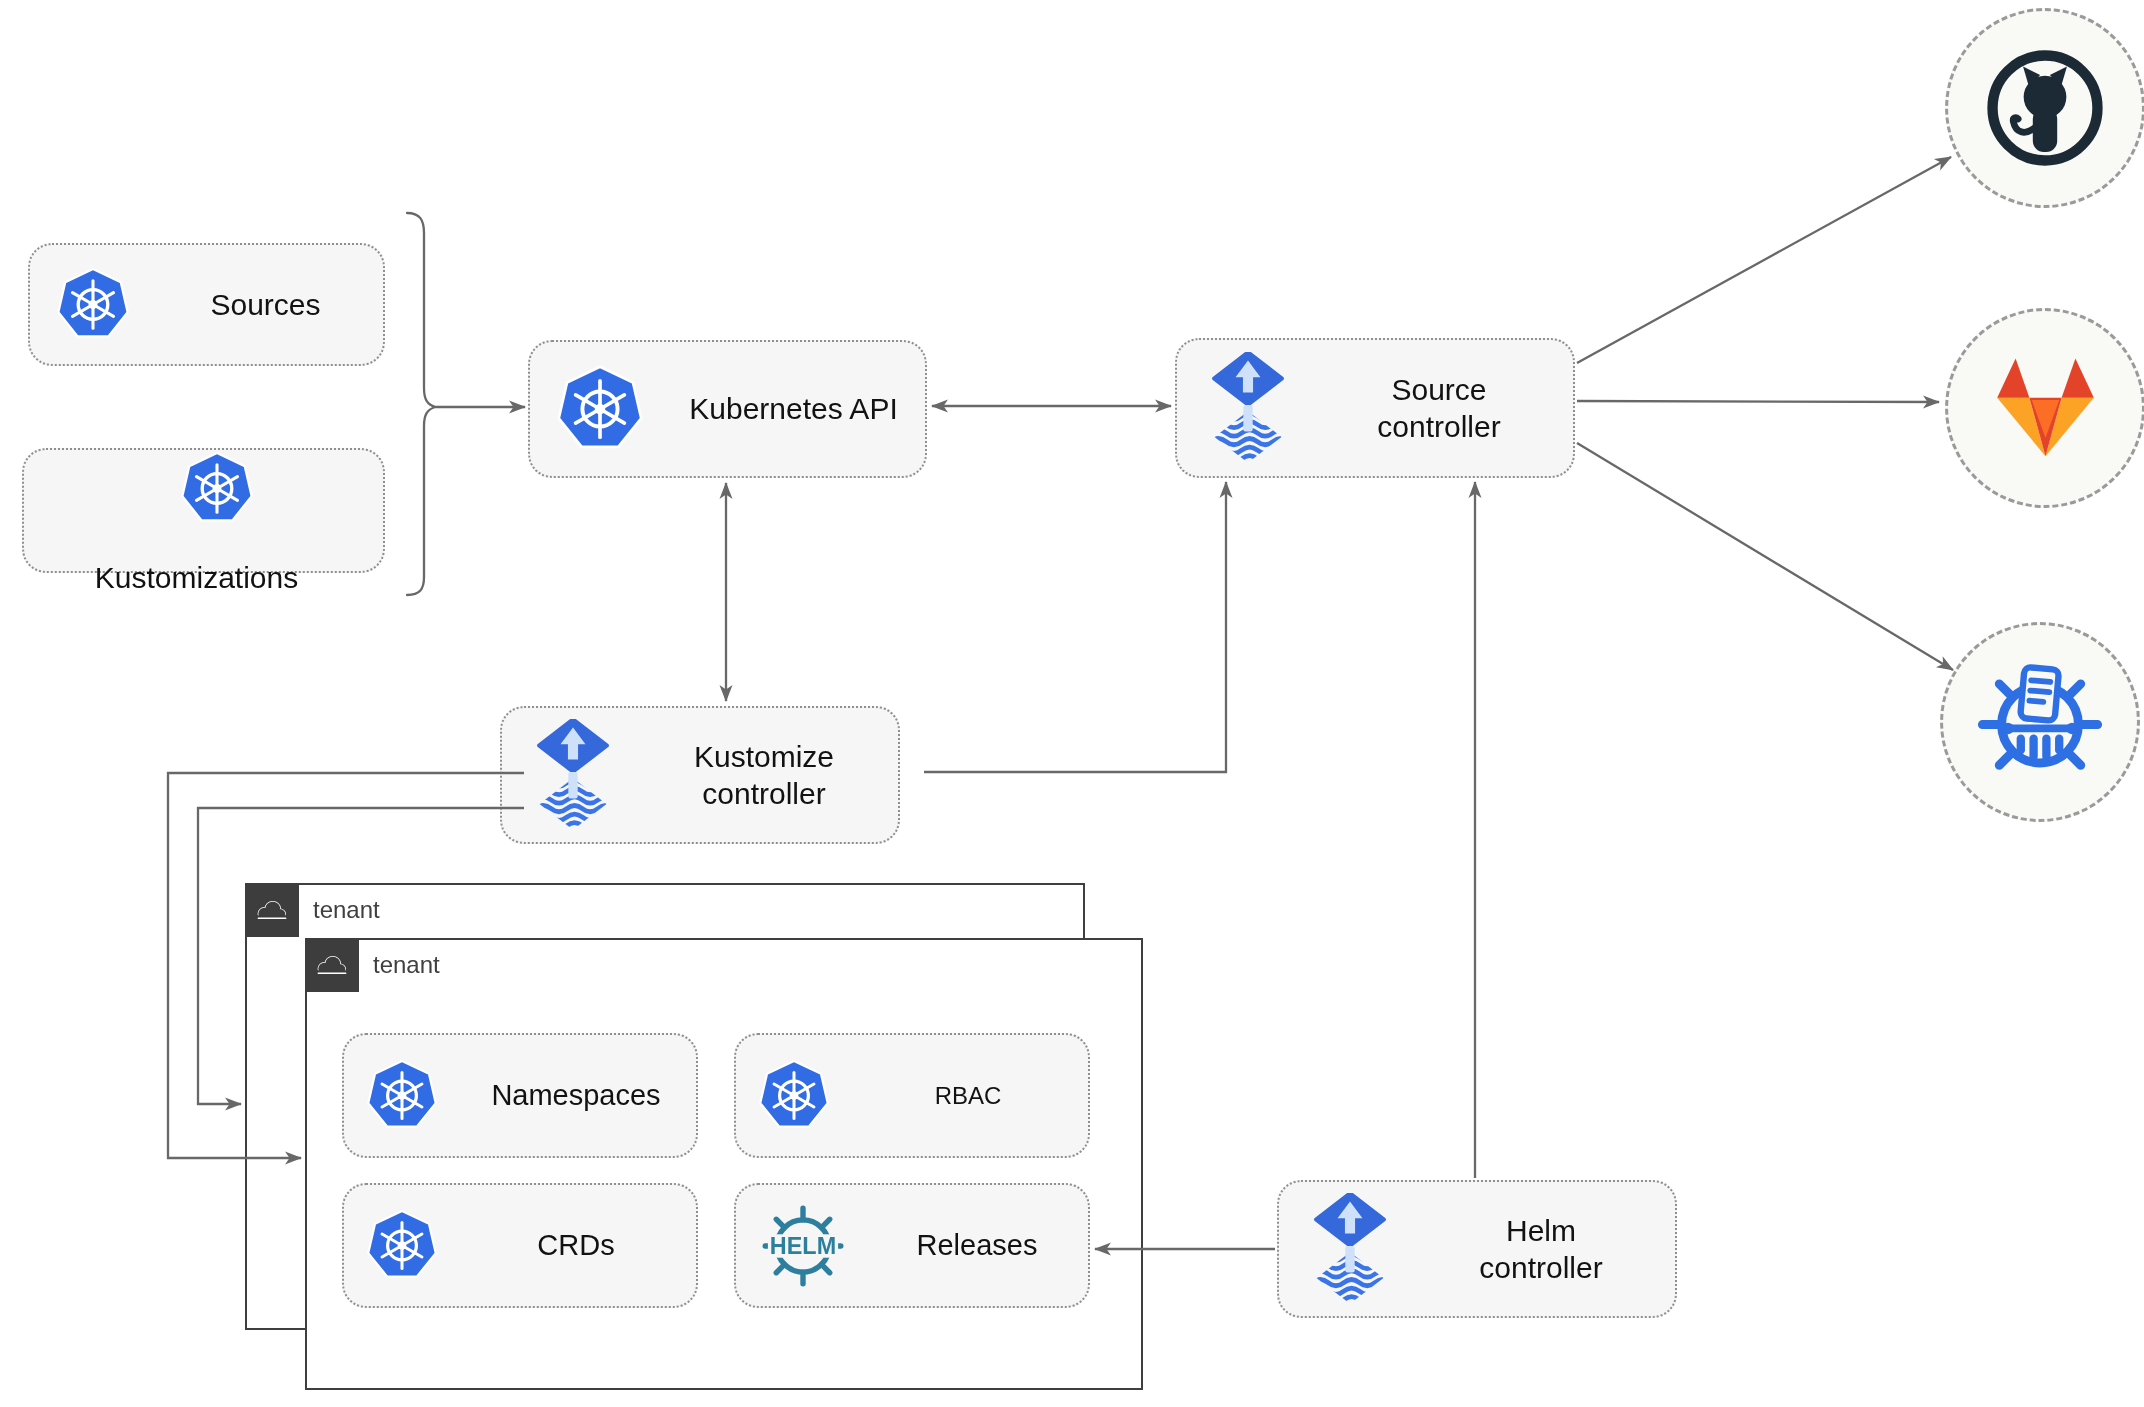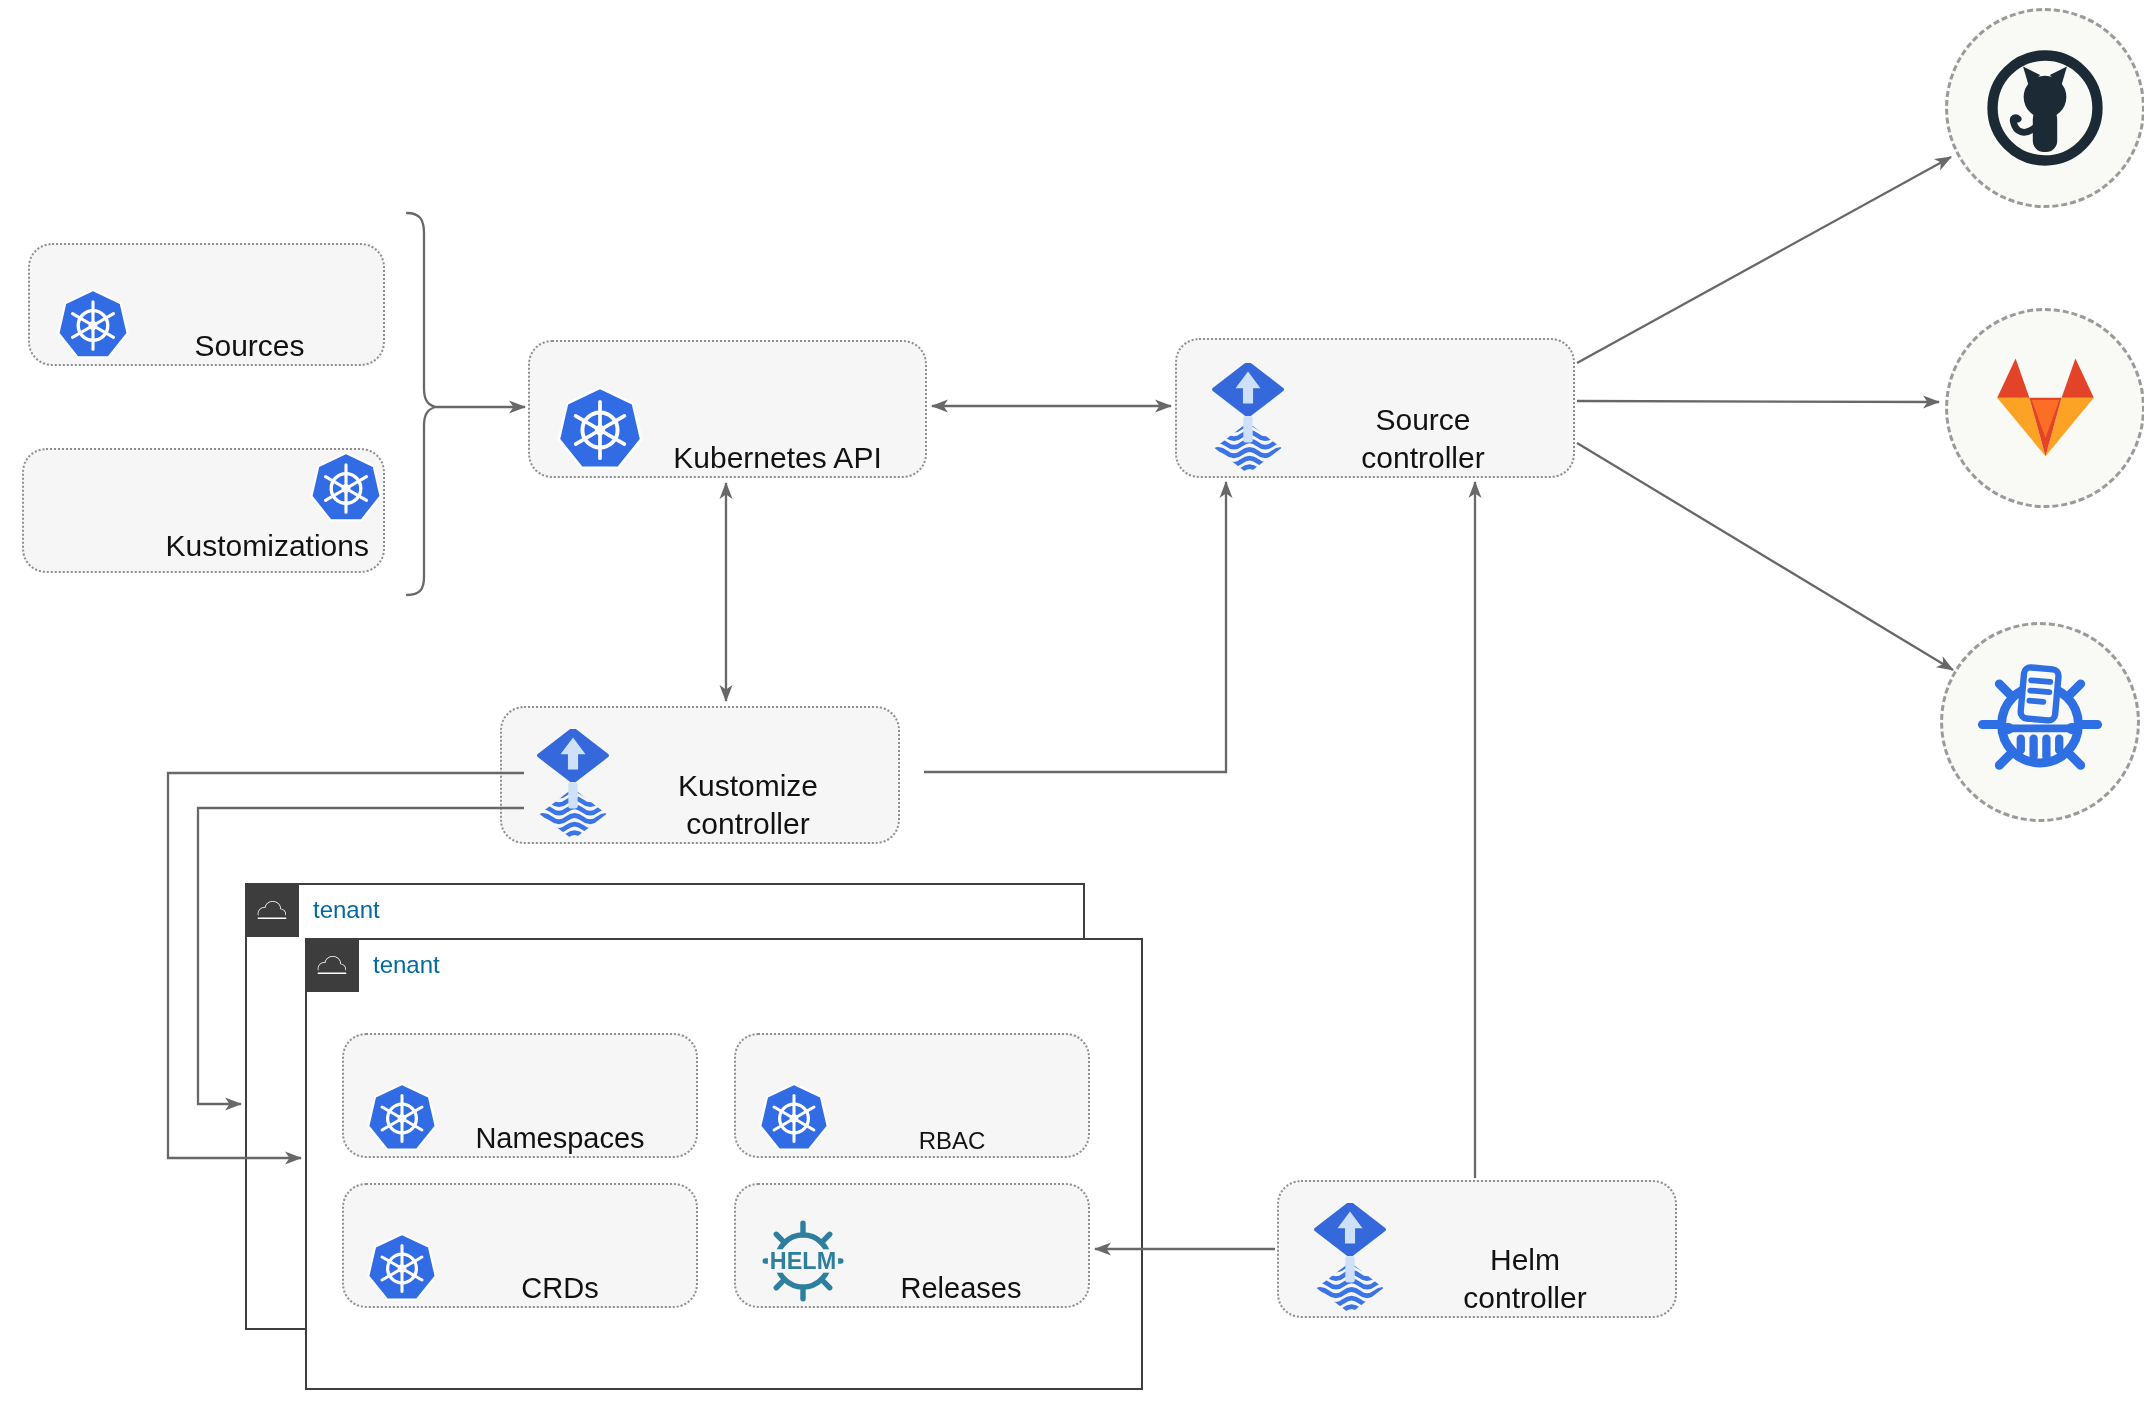--- a/index.html
+++ b/index.html
@@ -1,36 +1,36 @@
 <!DOCTYPE html>
 <html><head>
 <meta charset="utf-8">
 <style>
   html,body{margin:0;padding:0;background:#ffffff;}
   .canvas{position:relative;width:2144px;height:1407px;background:#ffffff;overflow:hidden;
           font-family:"Liberation Sans", sans-serif;}
   
   .node{position:absolute;background:#f5f6f5;border:2px dotted #8f8f8f;border-radius:24px;
-        display:flex;align-items:flex-end;box-sizing:border-box;z-index:3;}
+        display:flex;align-items:center;box-sizing:border-box;z-index:3;gap:32px;}
   .node .icon{flex:0 0 auto;margin-left:26px;display:flex;align-items:center;}
   .node .label{flex:1;text-align:center;font-size:30px;color:#121212;line-height:1.25;
                padding-right:14px;}
   .node.stack .label span{display:inline-block;max-width:180px;}
   
   .provider{position:absolute;width:200px;height:200px;border-radius:50%;
             border:3px dashed #9a9a9a;background:#f9f9f6;box-sizing:border-box;
             display:flex;align-items:center;justify-content:center;z-index:3;}
   
   .tenant{position:absolute;background:#ffffff;border:2px solid #3f3f3f;box-sizing:border-box;}
   .tenant-back{z-index:1;}
   .tenant-front{z-index:2;}
   .tenant .badge{position:absolute;top:-2px;left:-2px;width:54px;height:54px;background:#3d3d3d;
                  display:flex;align-items:center;justify-content:center;}
   .tenant .tlabel{position:absolute;top:-2px;left:66px;height:54px;line-height:54px;
-                  font-size:24px;color:#0369a1;}
+                  font-size:24px;color:#404040;}
   
   .edges{position:absolute;left:0;top:0;z-index:10;pointer-events:none;}
   .defs-hidden{position:absolute;width:0;height:0;overflow:hidden;}
 </style>
 </head>
 <body>
 
 <svg class="defs-hidden" aria-hidden="true">
   <defs>
     <clipPath id="fluxclip">

